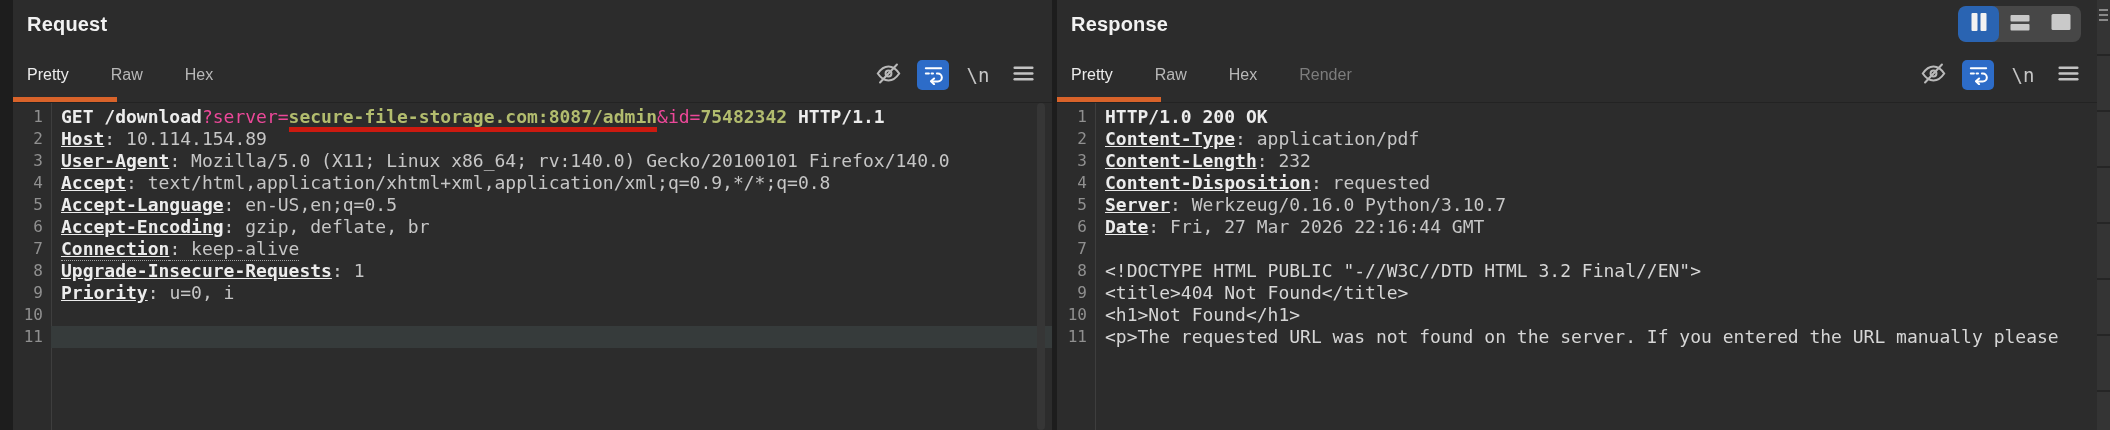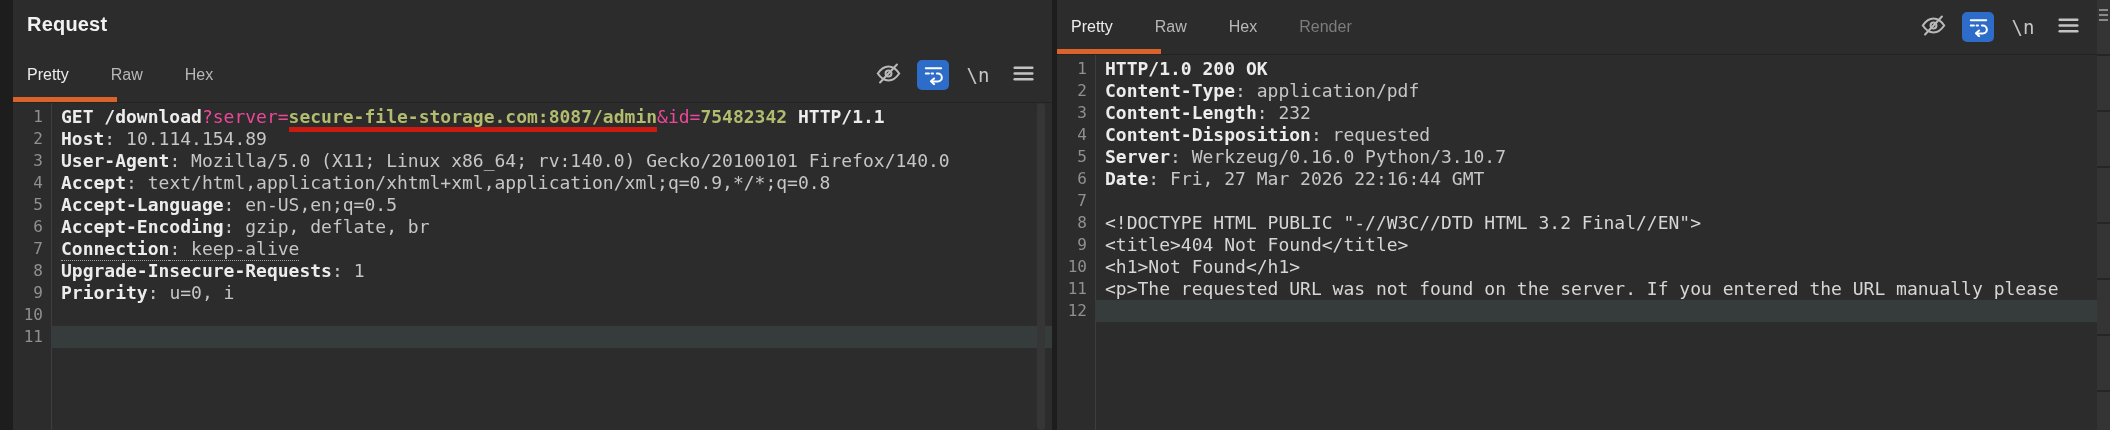--- a/index.html
+++ b/index.html
@@ -36,21 +36,21 @@
   .nl-glyph{font-family:"DejaVu Sans Mono",monospace;font-size:19px;color:#c6c6c6;}
   
   .editor{position:relative;flex:1;border-top:1px solid #232323;background:var(--bg-panel);
     font-family:"DejaVu Sans Mono",monospace;font-size:18px;line-height:22px;padding-top:3px;overflow:hidden;}
   .gutter-line{position:absolute;left:38px;top:0;bottom:0;width:1px;background:var(--gutter-line);}
   .row{display:flex;height:22px;position:relative;}
   .gutter{width:38px;flex:none;text-align:right;padding-right:8px;color:#909090;font-size:16px;line-height:22px;}
   .code{flex:1;padding-left:10px;white-space:pre;}
   .row.hl .code{background:var(--hl);}
   .sg-req{color:#ececec;font-weight:700;margin-top:8px;}
-  .sg-hname{color:#ececec;font-weight:700;}
+  .sg-hname{color:#ececec;font-weight:700;text-decoration:underline;}
   .sg-hval{color:#c6c6c6;}
   .sg-param{color:#ec4899;font-weight:400;}
   .sg-value{color:#b2bc6e;font-weight:700;}
   .sg-body{color:#d6d6d6;}
   .sg-ured{border-bottom:5px solid var(--red);}
   .sg-udot{border-bottom:1px dotted #a3a3a3;padding-bottom:1px;margin-top:12px;}
   .scroll-track{position:absolute;right:7px;top:0;bottom:0;width:8px;background:#363636;border-radius:4px;}
   
   .layout-switcher{margin-left:auto;margin-right:6px;display:flex;background:#474747;
     border-radius:8px;height:36px;overflow:hidden;}
@@ -161,20 +161,48 @@
             <span class="code"></span>
           </div>
         </div>
       <div class="scroll-track"></div>
     </div>
   </div>
 
   <div class="divider"></div>
 
   <div class="panel response">
+    <div class="panel-header">
+      <div class="panel-title">Response</div>
+      <div class="layout-switcher">
+        <div class="layout-seg selected">
+          <span>
+            <svg viewBox="0 0 24 24" width="24" height="24" fill="#f2f2f2">
+              <rect x="4.5" y="3" width="6" height="18" rx="1"></rect>
+              <rect x="13.5" y="3" width="6" height="18" rx="1"></rect>
+            </svg>
+          </span>
+        </div>
+        <div class="layout-seg">
+          <span>
+            <svg viewBox="0 0 24 24" width="24" height="24" fill="#c9c9c9">
+              <rect x="2.5" y="5" width="19" height="6.5" rx="1"></rect>
+              <rect x="2.5" y="14" width="19" height="6.5" rx="1"></rect>
+            </svg>
+          </span>
+        </div>
+        <div class="layout-seg">
+          <span>
+            <svg viewBox="0 0 24 24" width="24" height="24" fill="#c9c9c9">
+              <rect x="2.5" y="4" width="19" height="16" rx="1.5"></rect>
+            </svg>
+          </span>
+        </div>
+      </div>
+    </div>
     <div class="tabbar">
       <div style="display:flex;align-items:center;">
           <div class="tab selected">Pretty</div>
           <div class="tab ">Raw</div>
           <div class="tab ">Hex</div>
           <div class="tab disabled">Render</div>
         </div>
       <div class="tab-icons">
         <div class="icon-btn">
           <span>
@@ -250,24 +278,20 @@
             <span class="code"><span class="sg-body">&lt;title&gt;404 Not Found&lt;/title&gt;</span></span>
           </div>
           <div class="row">
             <span class="gutter">10</span>
             <span class="code"><span class="sg-body">&lt;h1&gt;Not Found&lt;/h1&gt;</span></span>
           </div>
           <div class="row">
             <span class="gutter">11</span>
             <span class="code"><span class="sg-body">&lt;p&gt;The requested URL was not found on the server. If you entered the URL manually please</span></span>
           </div>
-          <div class="row hl">
-            <span class="gutter">12</span>
-            <span class="code"></span>
-          </div>
         </div>
     </div>
   </div>
 
   <div class="inspector-strip">
     <div class="inspector-grip">
       <div></div>
         <div></div>
         <div></div>
     </div>

